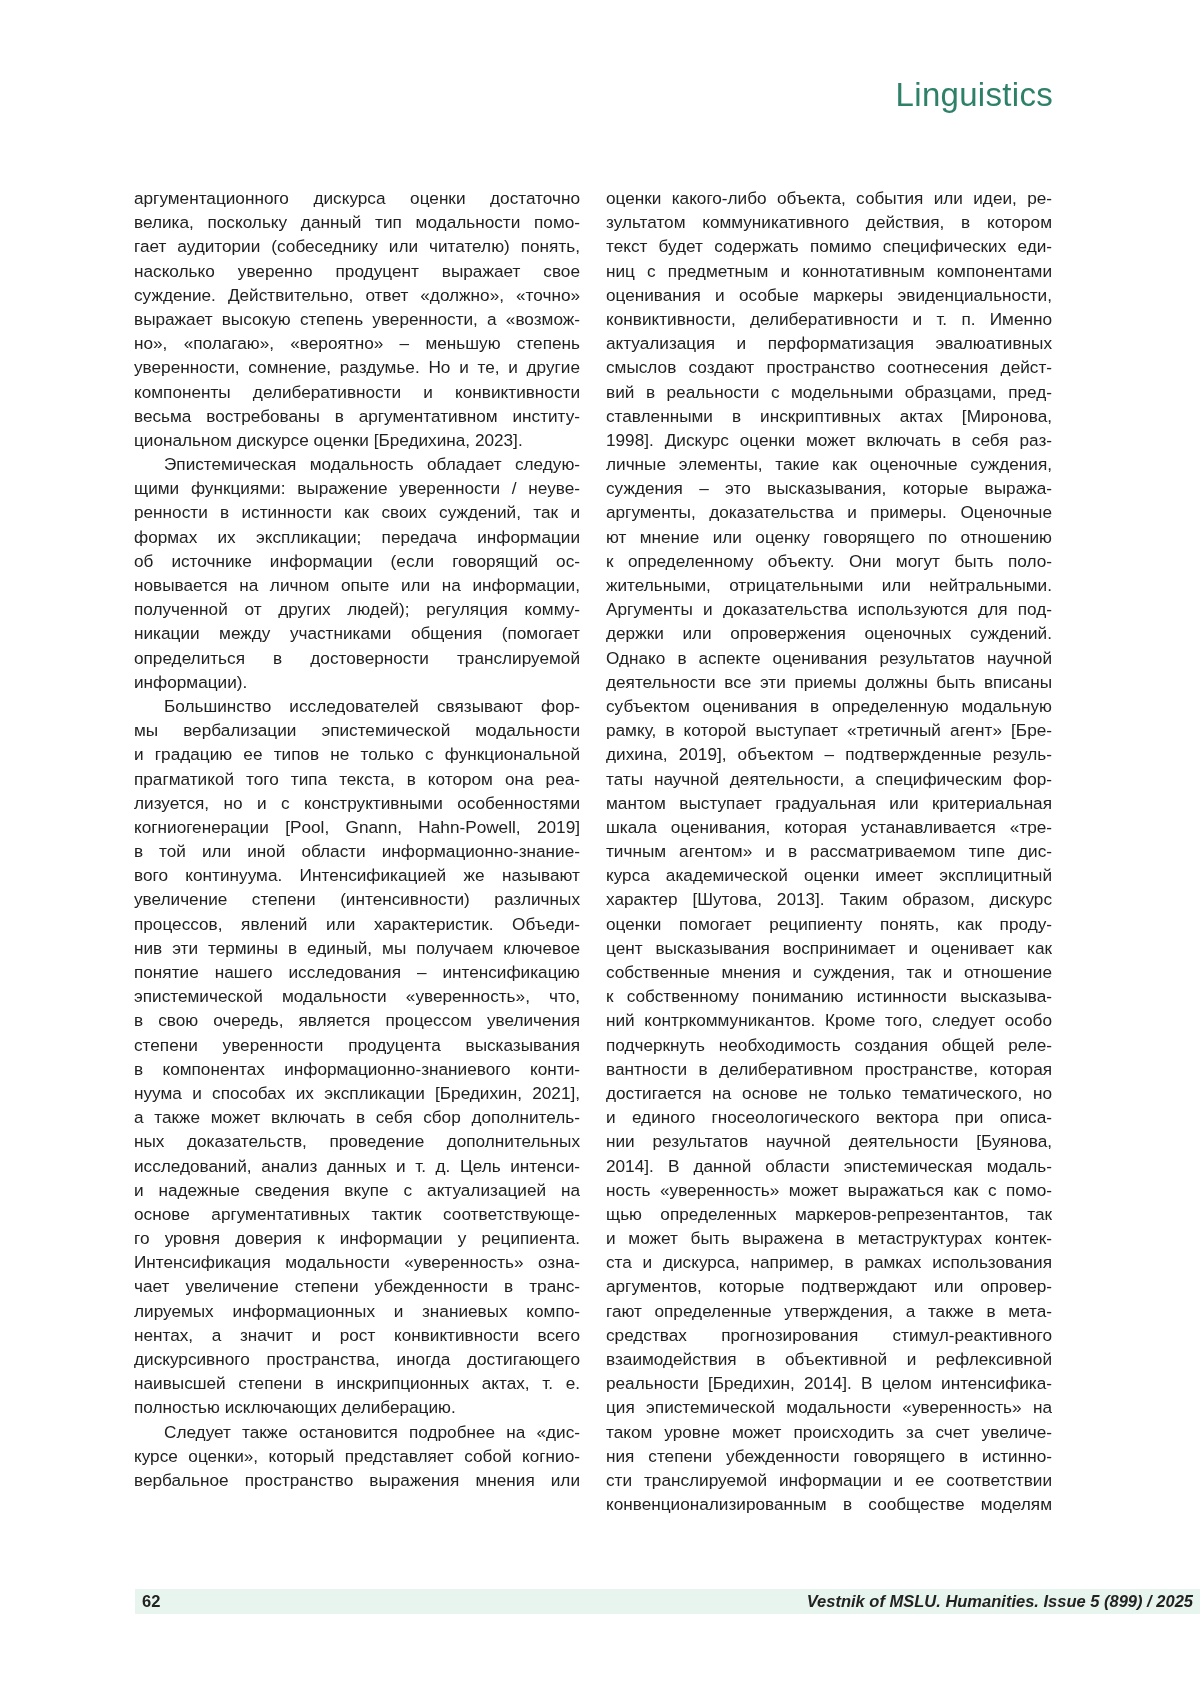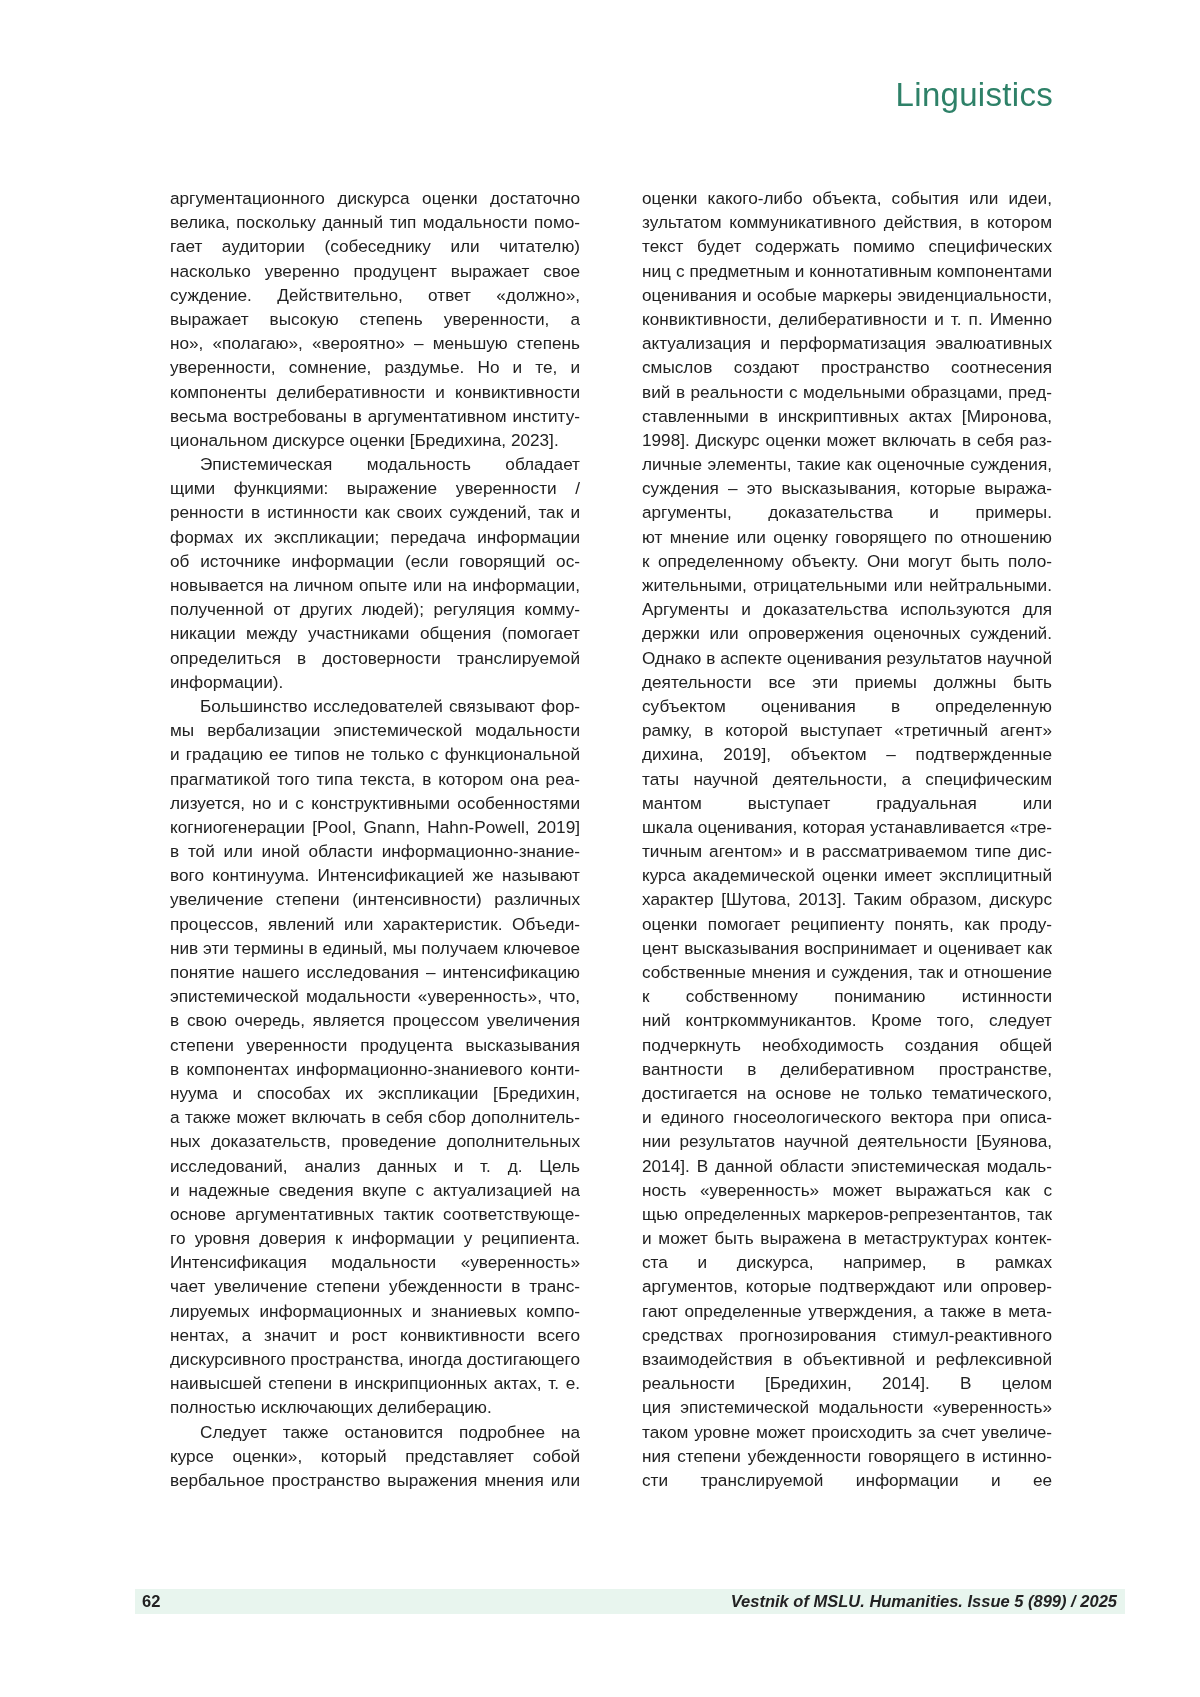--- a/index.html
+++ b/index.html
@@ -25,37 +25,36 @@
     left: 134px;
     top: 186px;
     width: 918px;
     display: flex;
     gap: 26px;
   }
   .col {
     width: 446px;
     font-size: 17.2px;
     color: #212121;
-    margin-left: 36px;
   }
   .line {
     height: 24.2px;
     line-height: 24.2px;
     text-align: justify;
     text-align-last: justify;
     overflow: hidden;
     white-space: normal;
   }
   .line.indent { text-indent: 30px; }
   .line.para-end { text-align-last: left; }
   .footer {
     position: absolute;
     left: 135px;
     top: 1589px;
-    width: 990px;
+    width: 1066px;
     height: 25px;
     background: #e8f5ee;
     display: flex;
     justify-content: space-between;
     align-items: center;
     box-sizing: border-box;
     padding: 0 8px 0 7px;
     font-size: 16.5px;
     color: #222222;
   }
@@ -174,20 +173,21 @@
         <div class="line">ста и дискурса, например, в рамках использования</div>
         <div class="line">аргументов, которые подтверждают или опровер-</div>
         <div class="line">гают определенные утверждения, а также в мета-</div>
         <div class="line">средствах прогнозирования стимул-реактивного</div>
         <div class="line">взаимодействия в объективной и рефлексивной</div>
         <div class="line">реальности [Бредихин, 2014]. В целом интенсифика-</div>
         <div class="line">ция эпистемической модальности «уверенность» на</div>
         <div class="line">таком уровне может происходить за счет увеличе-</div>
         <div class="line">ния степени убежденности говорящего в истинно-</div>
         <div class="line">сти транслируемой информации и ее соответствии</div>
+        <div class="line">конвенционализированным в сообществе моделям</div>
       </div>
   </div>
 
   <div class="footer">
     <span class="page-number">62</span>
     <span class="journal-citation">Vestnik of MSLU. Humanities. Issue 5 (899) / 2025</span>
   </div>
 
 </div>
 

